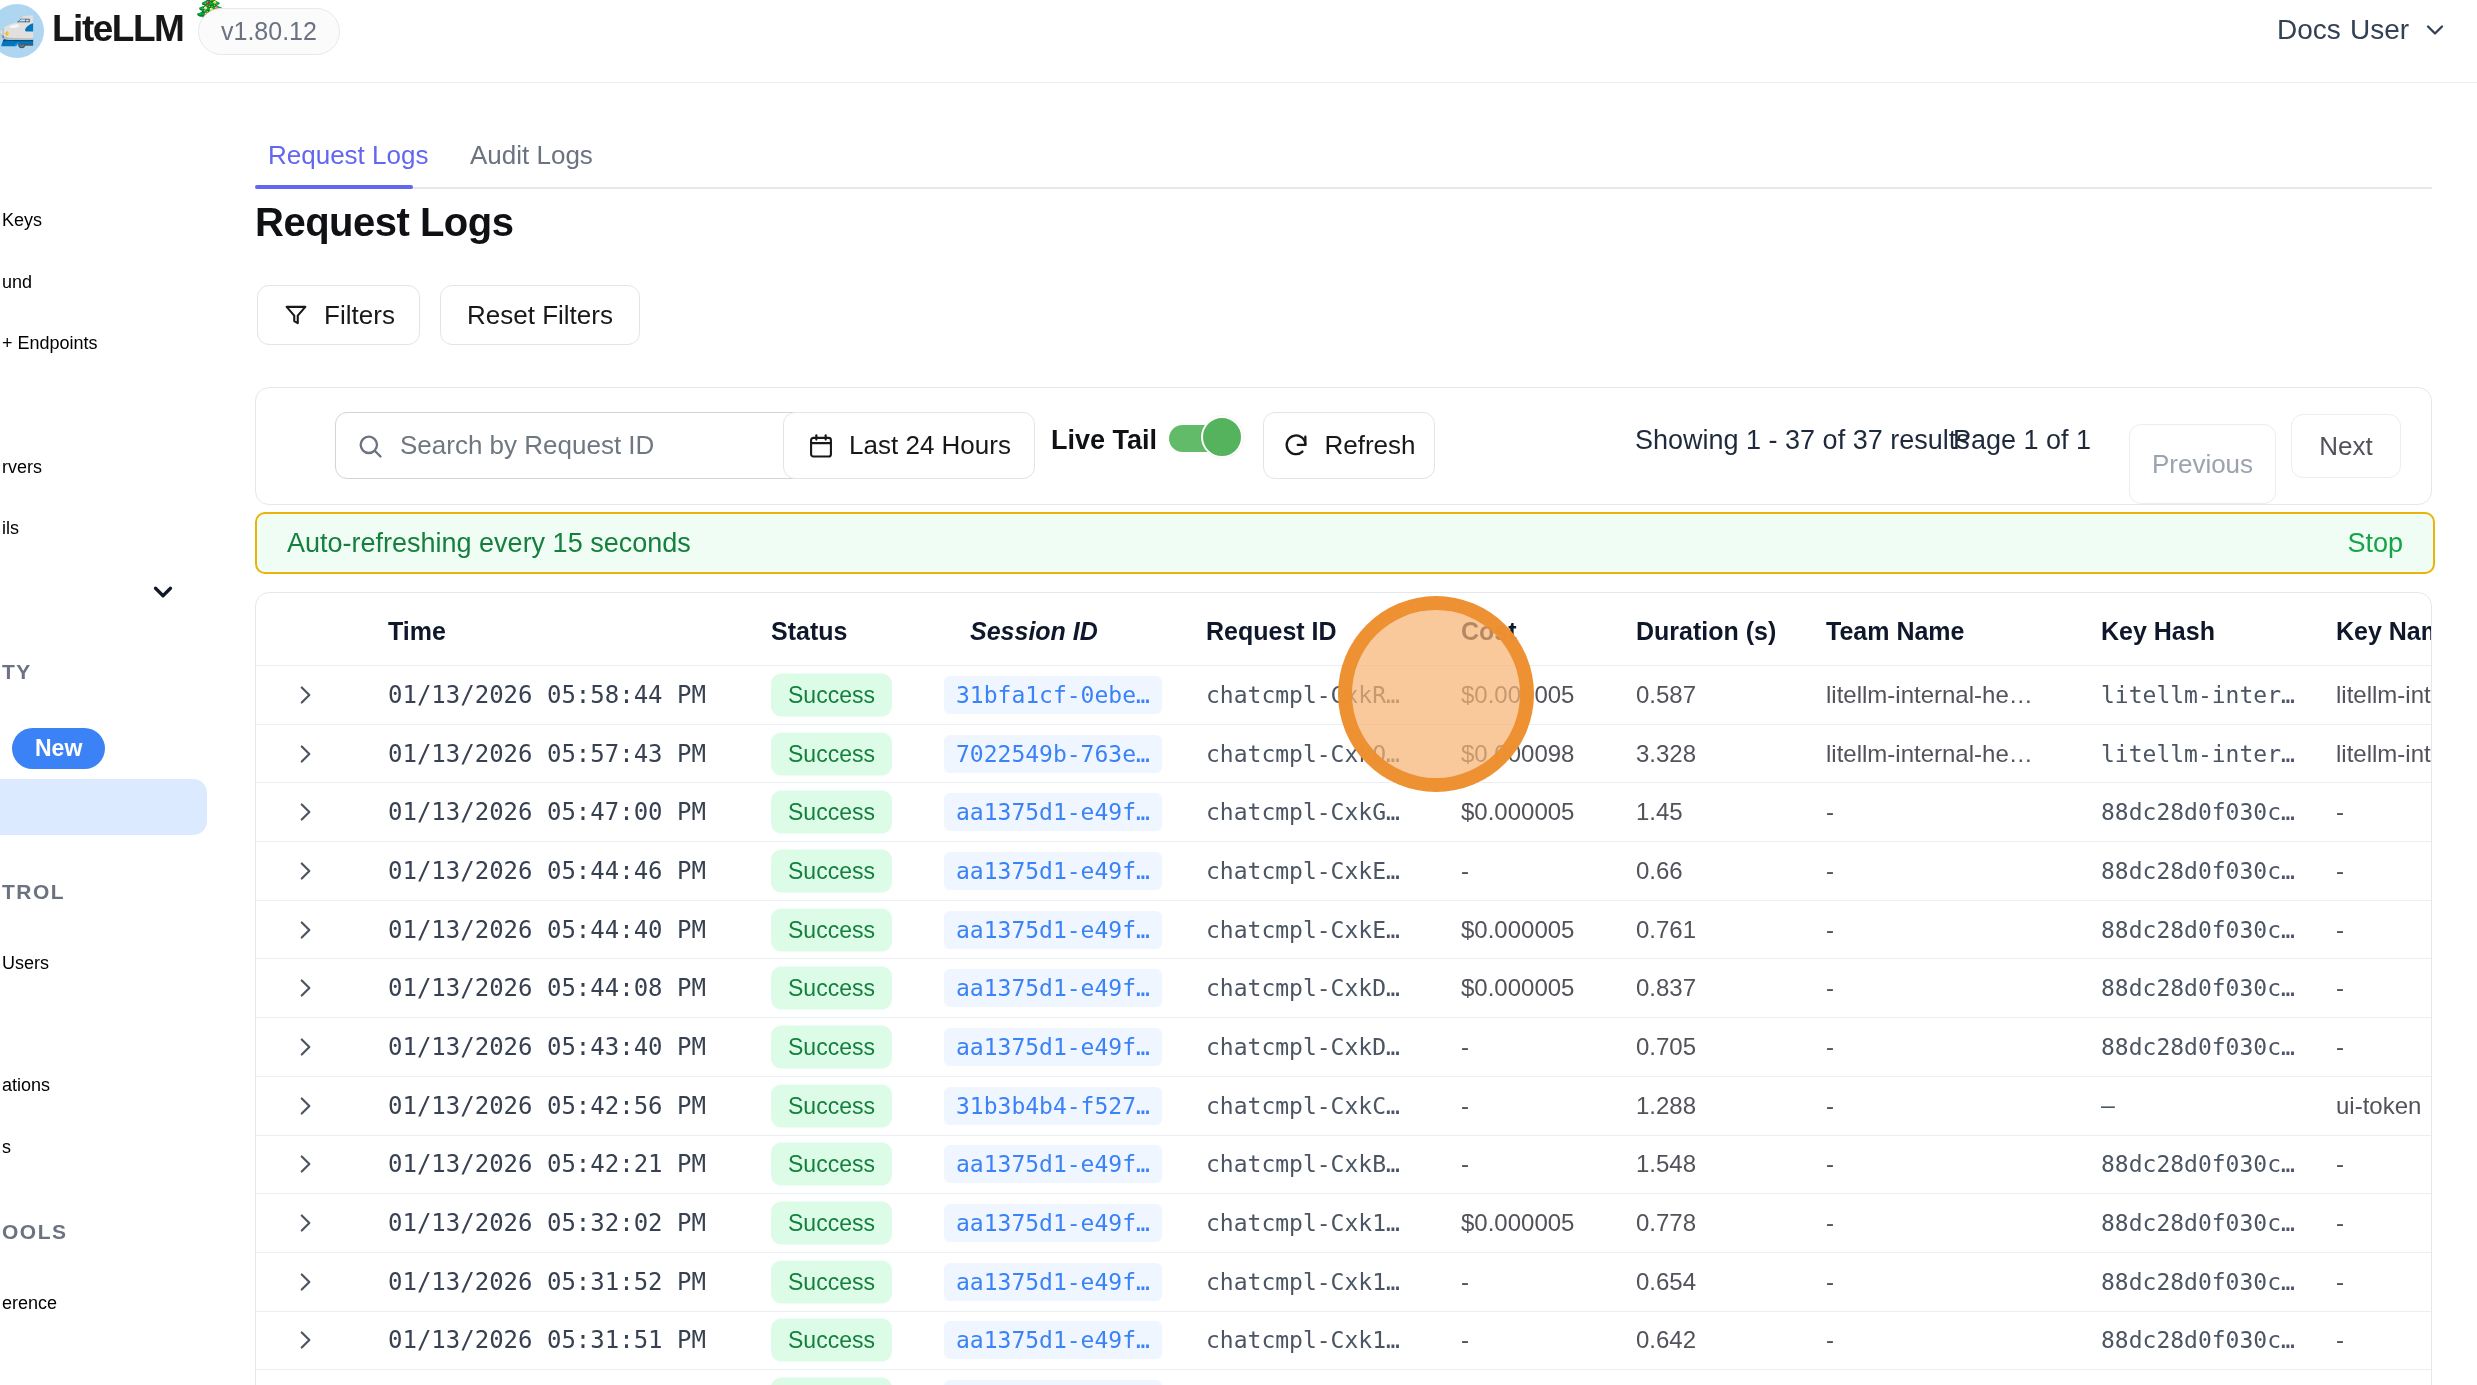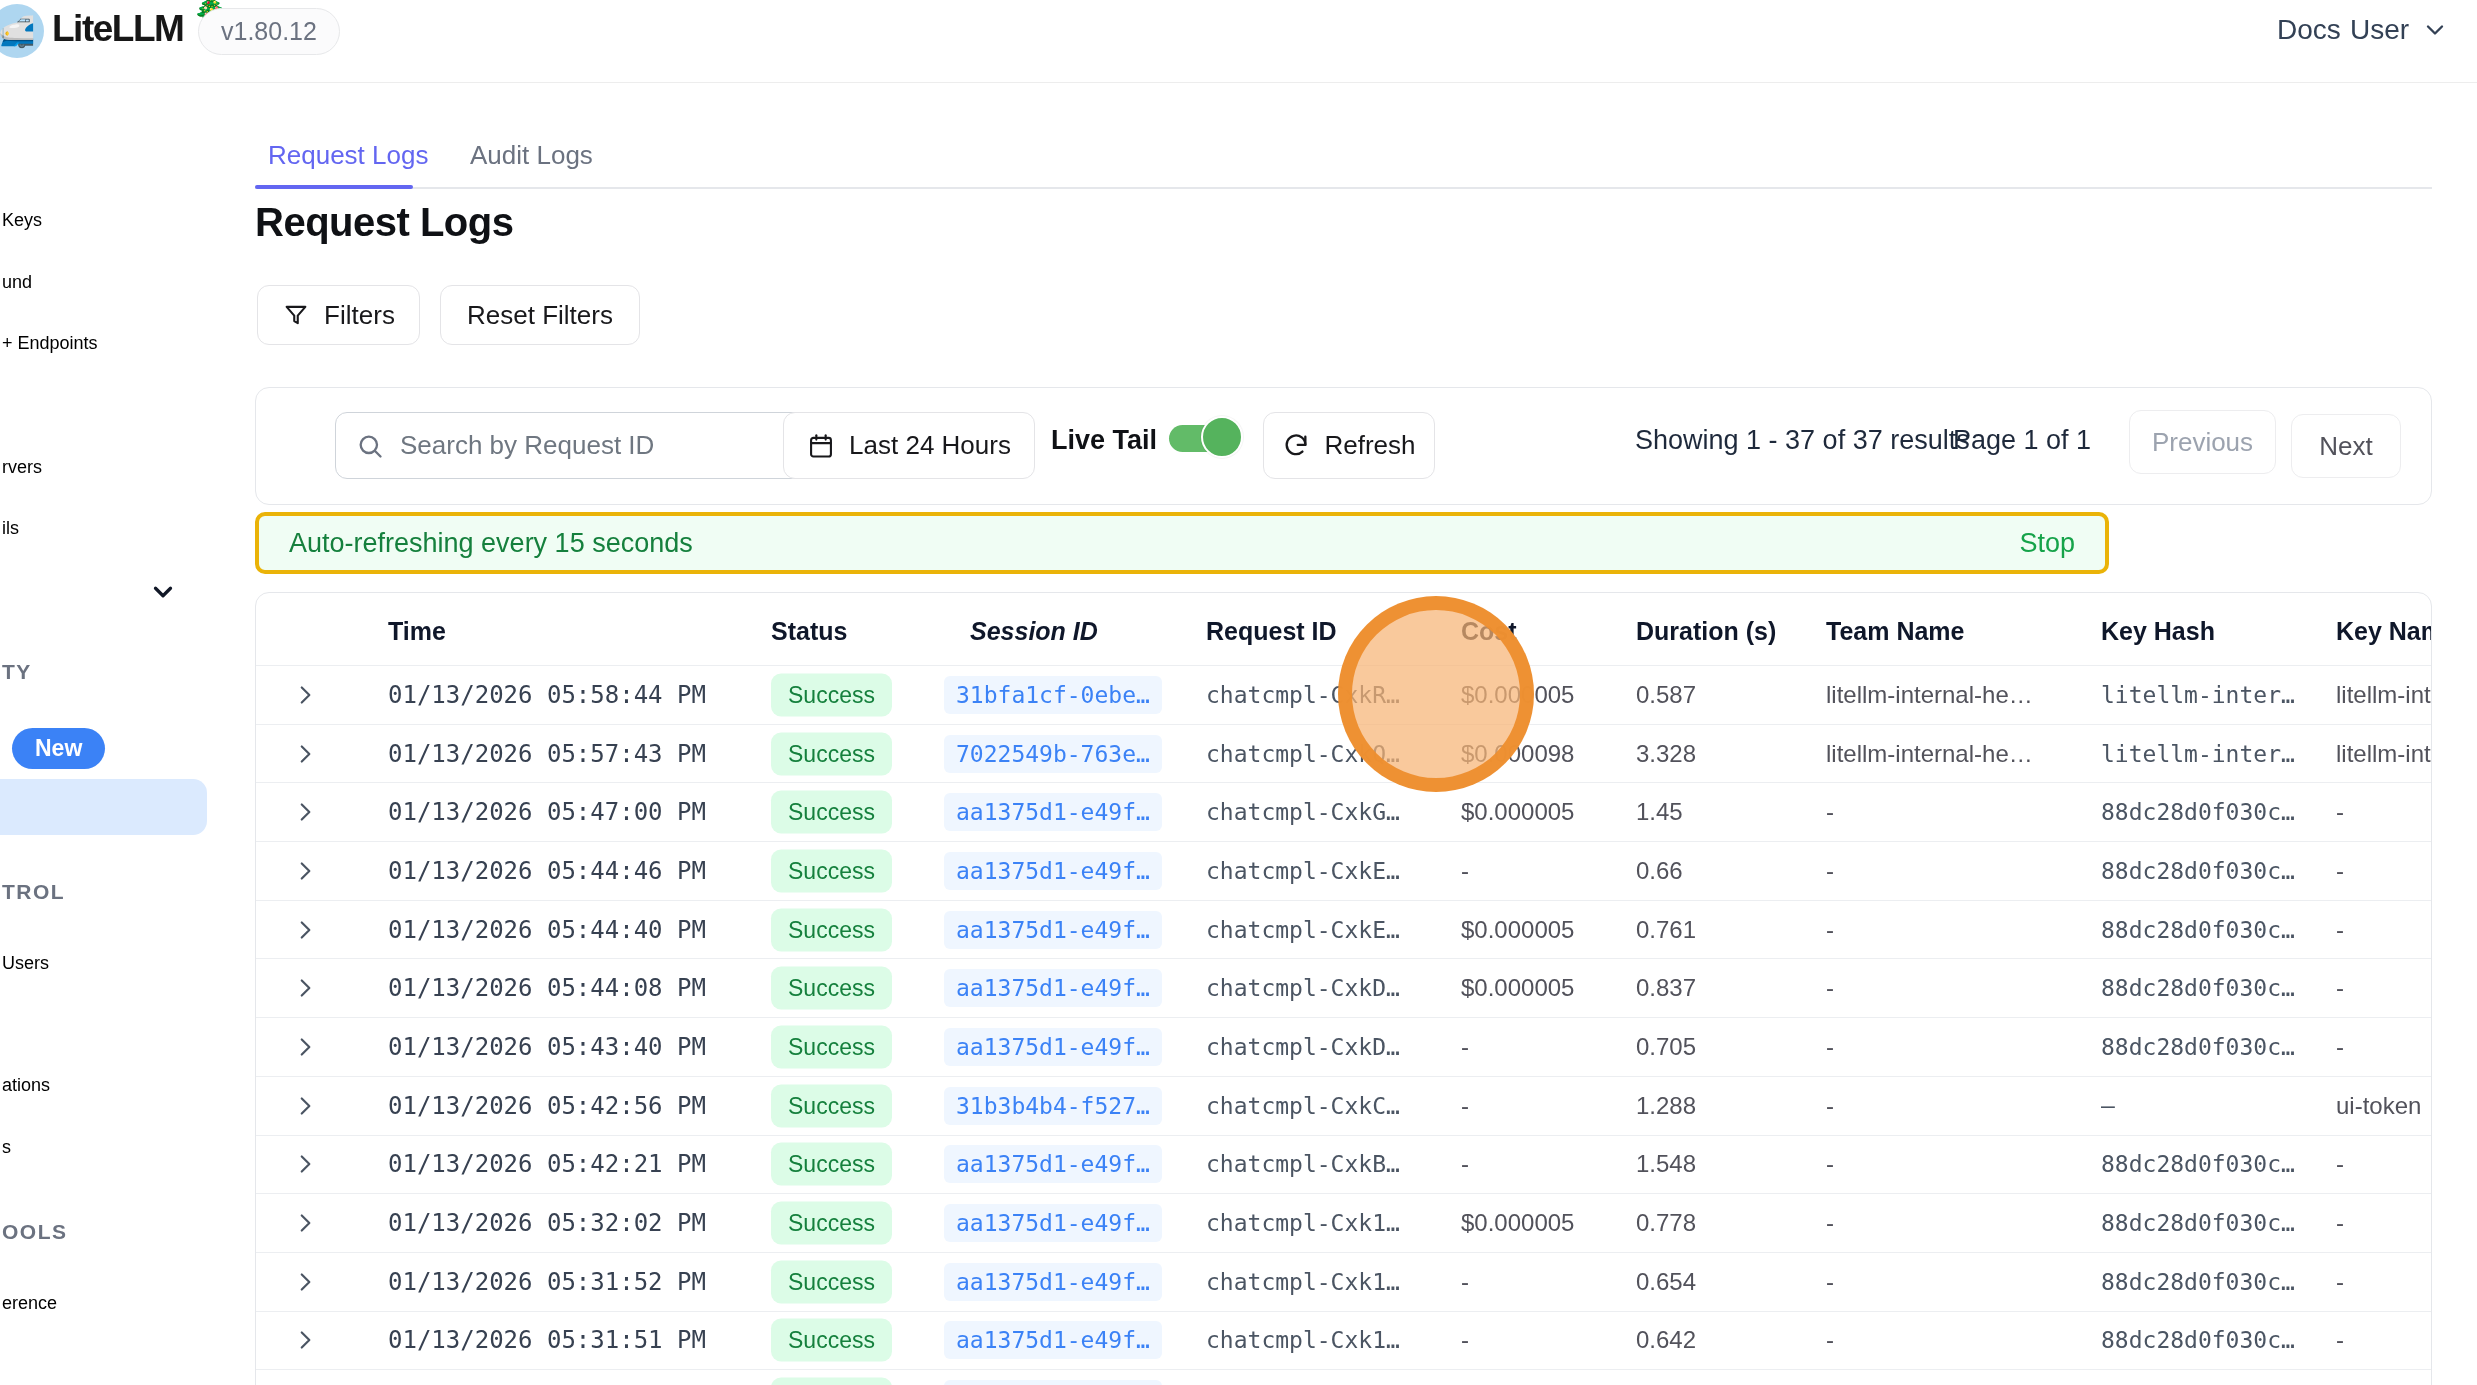--- a/index.html
+++ b/index.html
@@ -53,25 +53,25 @@
   #search-input::placeholder{color:#6f7781;}
   #btn-range{left:527px;top:24px;width:252px;height:67px;}
   #livetail-label{left:795px;top:37px;font-size:27px;font-weight:600;color:#0f1115;}
   #livetail-toggle{left:913px;top:28px;width:86px;height:44px;}
   #toggle-track{left:0;top:9px;width:64px;height:27px;background:#62bb68;border-radius:14px;}
   #toggle-knob{left:32px;top:0;width:42px;height:42px;border-radius:50%;background:#55b35d;
     border:2px solid #fff;box-shadow:0 0 0 1px rgba(0,0,0,0.04);box-sizing:border-box;}
   #btn-refresh{left:1007px;top:24px;width:172px;height:67px;}
   #showing-text{left:1335px;top:37px;font-size:27px;color:#1e293b;margin-left:44px;}
   #page-text{left:1697px;top:37px;font-size:27px;color:#1e293b;}
-  #btn-prev{left:1873px;top:22px;width:147px;height:64px;border-color:#ededef;color:#9ca3af;}
+  #btn-prev{left:1873px;top:36px;width:147px;height:80px;border-color:#ededef;color:#9ca3af;}
   #btn-next{left:2035px;top:26px;width:110px;height:64px;border-color:#ededef;color:#52525b;}
 
   
-  #banner{left:255px;top:512px;width:1854px;height:62px;background:#f0fdf4;border:4px solid #eab308;
+  #banner{left:255px;top:512px;width:2180px;height:62px;background:#f0fdf4;border:2px solid #eab308;
     border-radius:10px;box-sizing:border-box;display:flex;align-items:center;}
   #banner-msg{margin-left:30px;font-size:27px;color:#15803d;}
   #banner-stop{position:absolute;right:30px;font-size:27px;color:#16a34a;}
 
   
   #table-card{left:255px;top:592px;width:2177px;height:820px;border:1.5px solid #e5e7eb;
     border-radius:14px;box-sizing:border-box;background:#fff;overflow:hidden;}
   .hcell{position:absolute;top:24px;font-size:25px;font-weight:700;color:#0f172a;white-space:nowrap;}
   #thead{position:absolute;left:0;top:0;width:100%;height:72px;}
   #tbody{position:absolute;left:0;top:72px;width:100%;}

